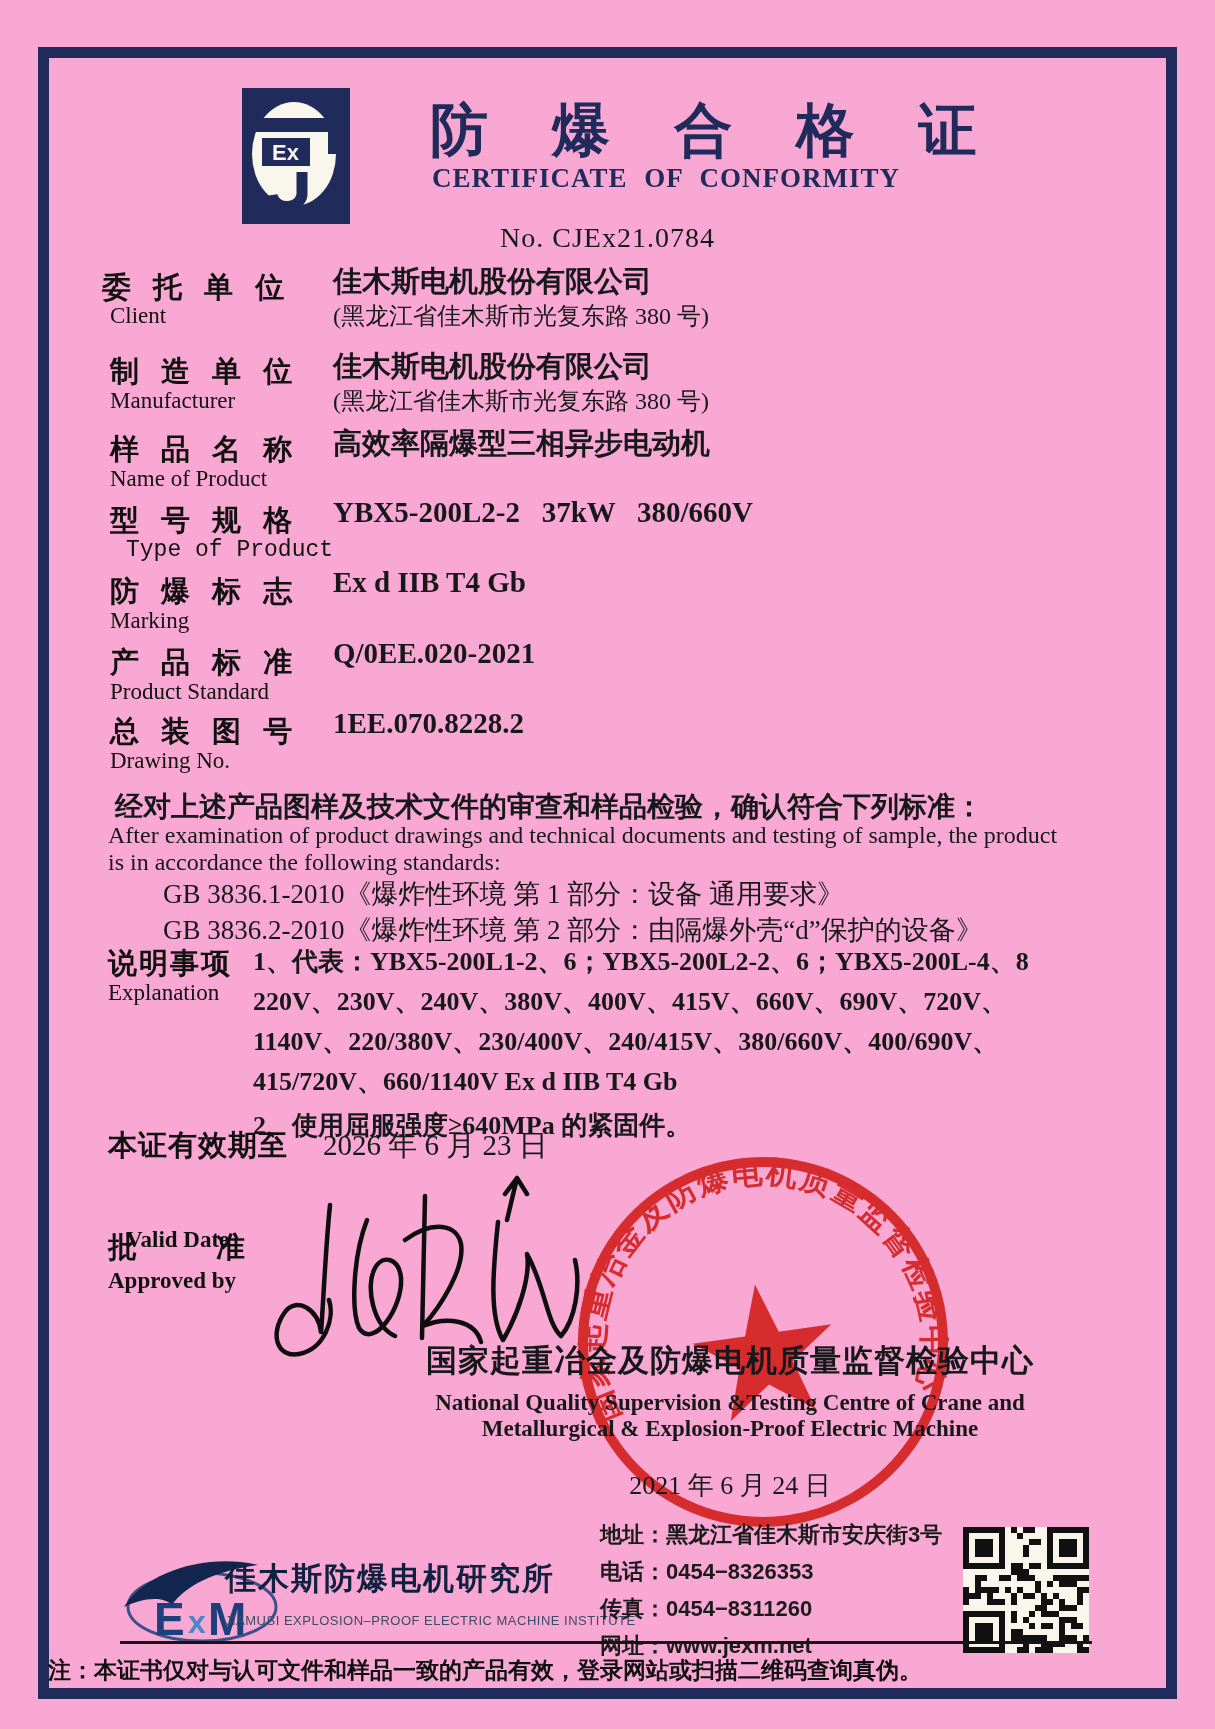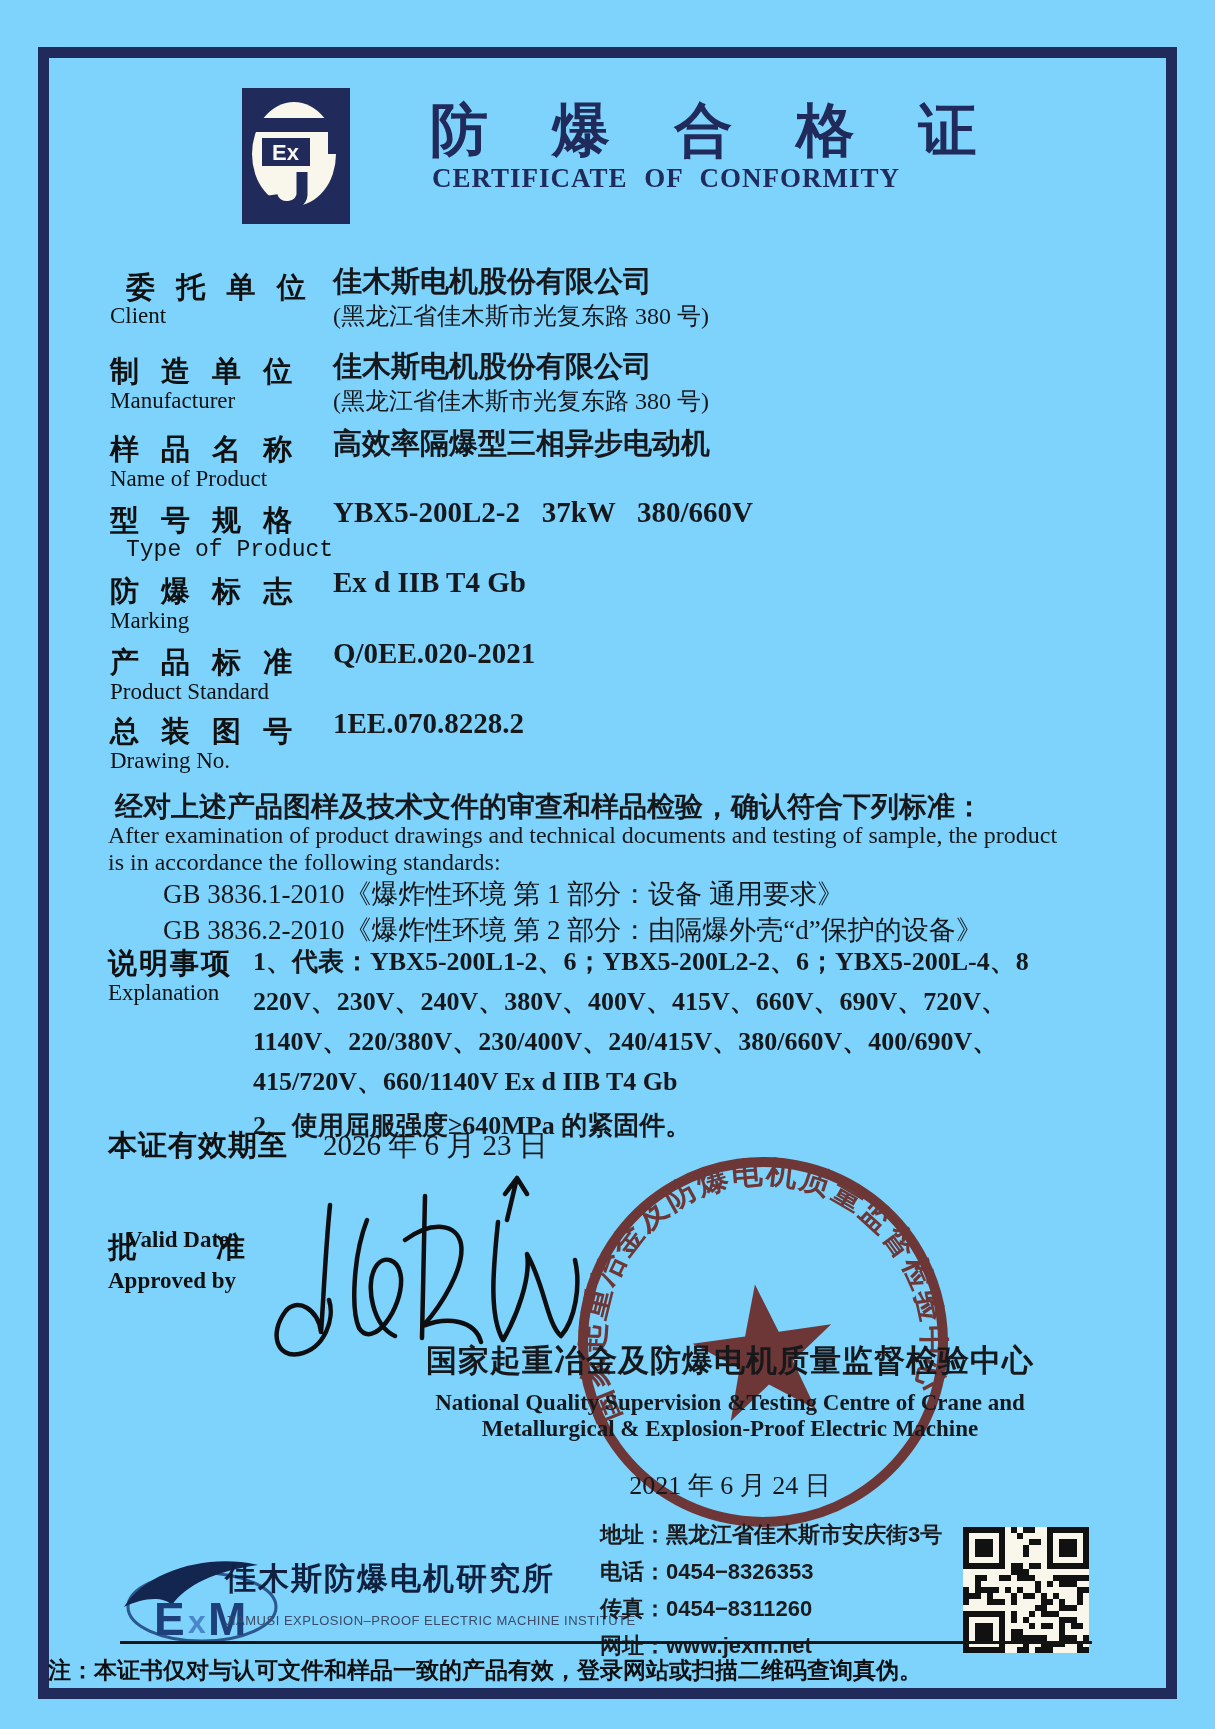--- a/index.html
+++ b/index.html
@@ -1,16 +1,16 @@
 <!DOCTYPE html>
 <html><head>
 <meta charset="utf-8">
 <style>
   html,body{margin:0;padding:0;background:#e9e6da;}
-  .page{position:relative;width:1215px;height:1729px;background:#7dd3fc;overflow:hidden;
+  .page{position:relative;width:1215px;height:1729px;background:#f9a8d4;overflow:hidden;
         font-family:"Liberation Serif","DejaVu Serif",serif;color:#17181c;}
   .frame{position:absolute;left:38px;top:47px;right:38px;bottom:30px;
          border:11px solid #202b5b;pointer-events:none;}
   .abs{position:absolute;}
   
   .title-cn{font-family:"Liberation Sans","DejaVu Sans",sans-serif;font-weight:700;
             font-size:58px;letter-spacing:24px;color:#202b5b;white-space:nowrap;}
   .title-en{font-weight:700;font-size:27px;letter-spacing:1px;word-spacing:9px;color:#202b5b;white-space:nowrap;}
   .cert-no{font-size:28px;letter-spacing:1px;white-space:nowrap;}
   
@@ -54,22 +54,23 @@
     <ellipse cx="52" cy="66" rx="42" ry="52" fill="#f9f6ec"></ellipse>
     <rect x="0" y="30" width="108" height="14" fill="#202b5b"></rect>
     <rect x="86" y="10" width="22" height="56" fill="#202b5b"></rect>
     <rect x="20" y="50" width="48" height="28" fill="#202b5b"></rect>
     <text x="30" y="72" font-family="Liberation Sans, sans-serif" font-weight="bold" font-size="22" fill="#f9f6ec">Ex</text>
     <path d="M60,84 v20 a15,13 0 0 1 -30,3" stroke="#202b5b" stroke-width="11" fill="none"></path>
   </svg>
 
   <div class="abs title-cn" style="left:430px;top:92px;">防 爆 合 格 证</div>
   <div class="abs title-en" style="left:432px;top:163px;">CERTIFICATE OF CONFORMITY</div>
-
-  <div class="abs lbl-cn" style="left:126px;top:268px;font-family:Liberation Serif, serif;">委 托 单 位</div>
+  <div class="abs cert-no" style="left:0;top:222px;width:1215px;text-align:center;">No.   CJEx21.0784</div>
+
+  <div class="abs lbl-cn" style="left:102px;top:268px;">委 托 单 位</div>
   <div class="abs lbl-en" style="left:110px;top:303px;">Client</div>
   <div class="abs val" style="left:333px;top:262px;">佳木斯电机股份有限公司</div>
   <div class="abs val-sub" style="left:333px;top:300px;">(黑龙江省佳木斯市光复东路 380 号)</div>
 
   <div class="abs lbl-cn" style="left:110px;top:352px;">制 造 单 位</div>
   <div class="abs lbl-en" style="left:110px;top:388px;">Manufacturer</div>
   <div class="abs val" style="left:333px;top:347px;">佳木斯电机股份有限公司</div>
   <div class="abs val-sub" style="left:333px;top:385px;">(黑龙江省佳木斯市光复东路 380 号)</div>
 
   <div class="abs lbl-cn" style="left:110px;top:430px;">样 品 名 称</div>

